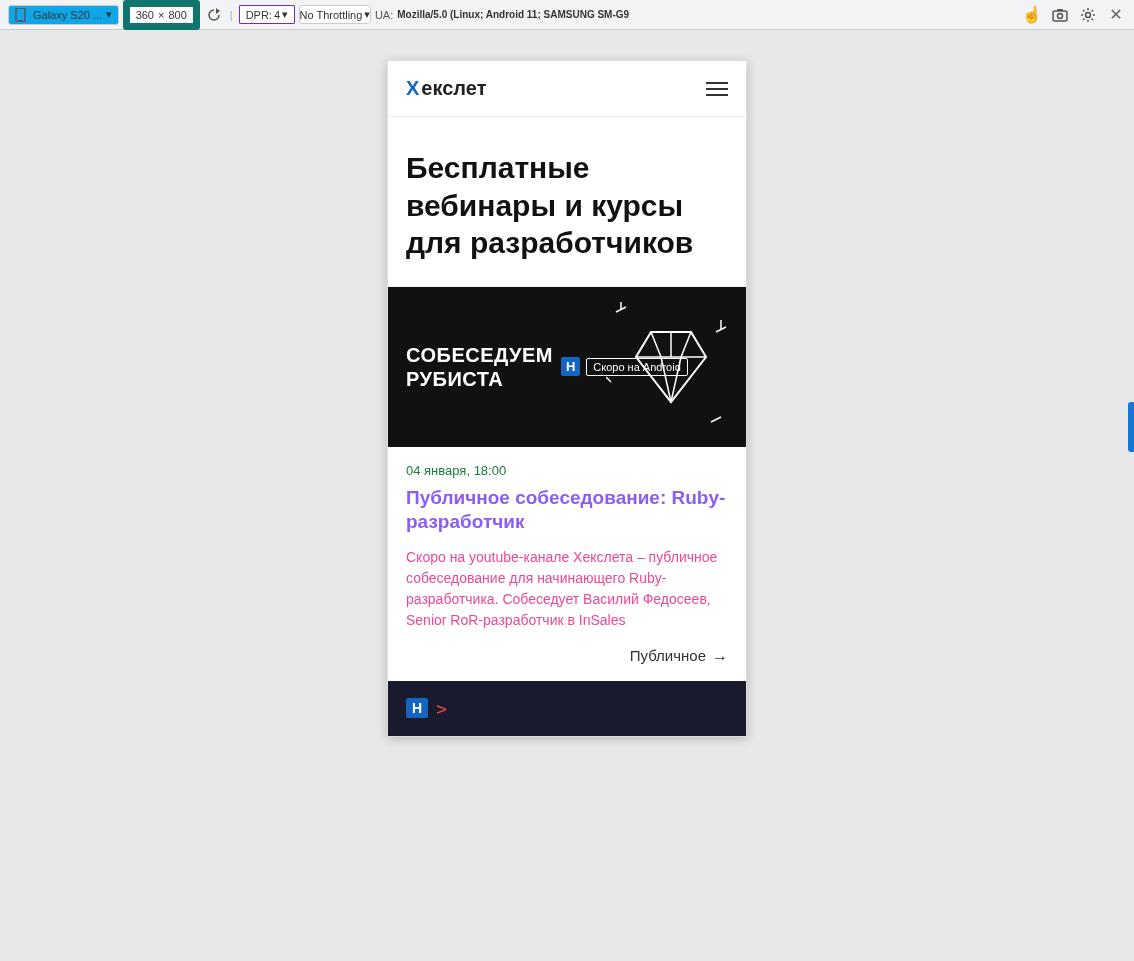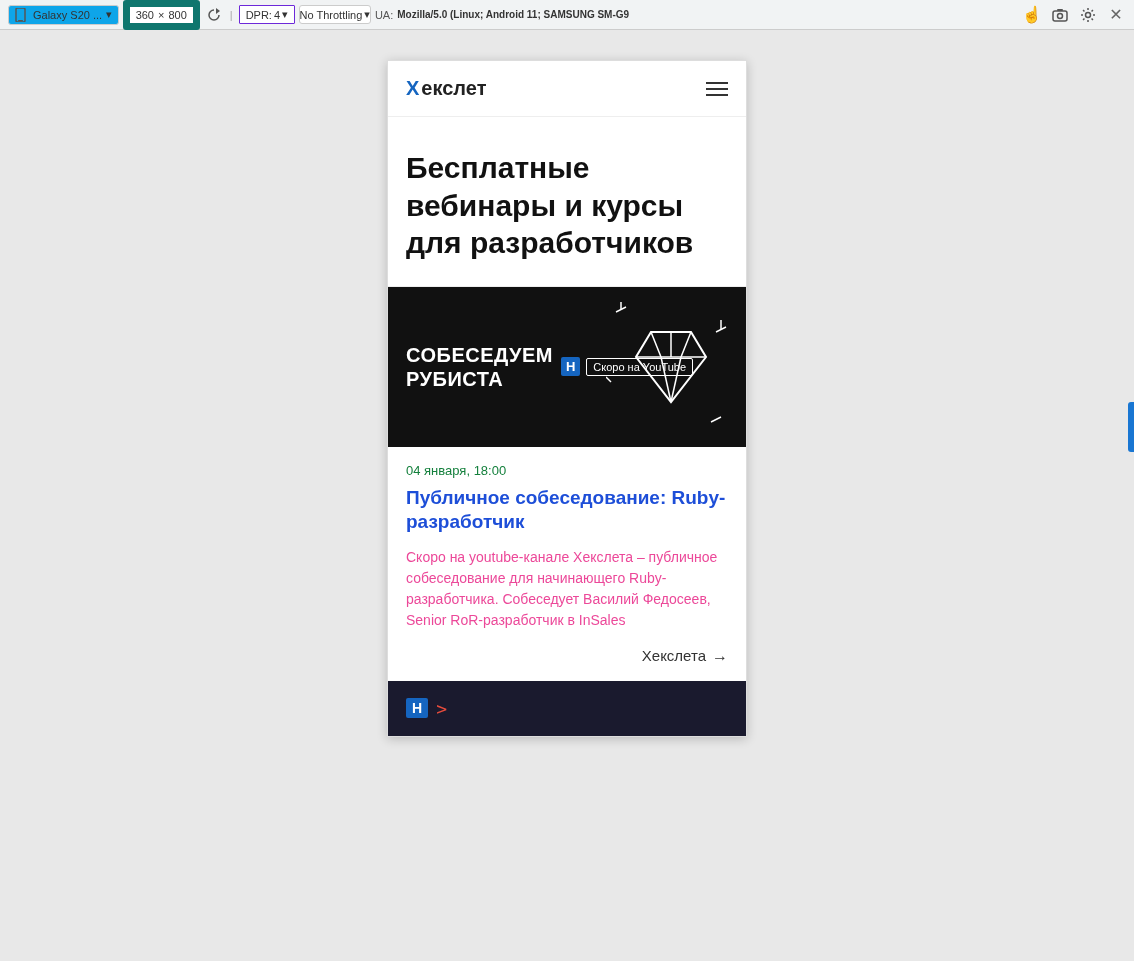--- a/index.html
+++ b/index.html
@@ -224,21 +224,21 @@
       padding: 16px 18px;
     }
     .card-date {
       font-size: 13px;
       color: #15803d;
       margin-bottom: 8px;
     }
     .card-title {
       font-size: 19px;
       font-weight: bold;
-      color: #1d4ed8;
+      color: #8b5cf6;
       margin-bottom: 12px;
       line-height: 1.3;
     }
     .card-text {
       font-size: 14px;
       color: #ec4899;
       line-height: 1.5;
       margin-bottom: 16px;
     }
     .card-link {
@@ -375,21 +375,21 @@
     <div class="card">
 
       <div class="card-image">
         <div class="card-image-left">
           <div class="card-image-title">
             <span>СОБЕСЕДУЕМ</span><br>
             <span>РУБИСТА</span>
           </div>
           <div class="card-badge">
             <span class="badge-h">H</span>
-            <span class="badge-text">Скоро на YouTube</span>
+            <span class="badge-text">Скоро на Android</span>
           </div>
         </div>
 
         <div class="diamond-svg">
           <svg width="130" height="130" viewBox="0 0 130 130">
 
             <line x1="10" y1="10" x2="20" y2="5" stroke="white" stroke-width="1.5"></line>
             <line x1="15" y1="7" x2="15" y2="0" stroke="white" stroke-width="1.5"></line>
             <line x1="110" y1="30" x2="120" y2="25" stroke="white" stroke-width="1.5"></line>
             <line x1="115" y1="27" x2="115" y2="18" stroke="white" stroke-width="1.5"></line>
@@ -413,21 +413,21 @@
             <line x1="75" y1="55" x2="65" y2="100" stroke="white" stroke-width="1.5"></line>
           </svg>
         </div>
       </div>
 
       <div class="card-body">
         <div class="card-date">04 января, 18:00</div>
         <div class="card-title">Публичное собеседование: Ruby-разработчик</div>
         <div class="card-text">Скоро на youtube-канале Хекслета – публичное собеседование для начинающего Ruby-разработчика. Собеседует Василий Федосеев, Senior RoR-разработчик в InSales</div>
         <div class="card-link">
-          <span>Хекслета</span>
+          <span>Публичное</span>
           <span class="card-link-arrow">→</span>
         </div>
       </div>
     </div>
 
     <div class="terminal-card">
       <span class="terminal-h">H</span>
       <span class="terminal-prompt">&gt;</span>
     </div>
 

